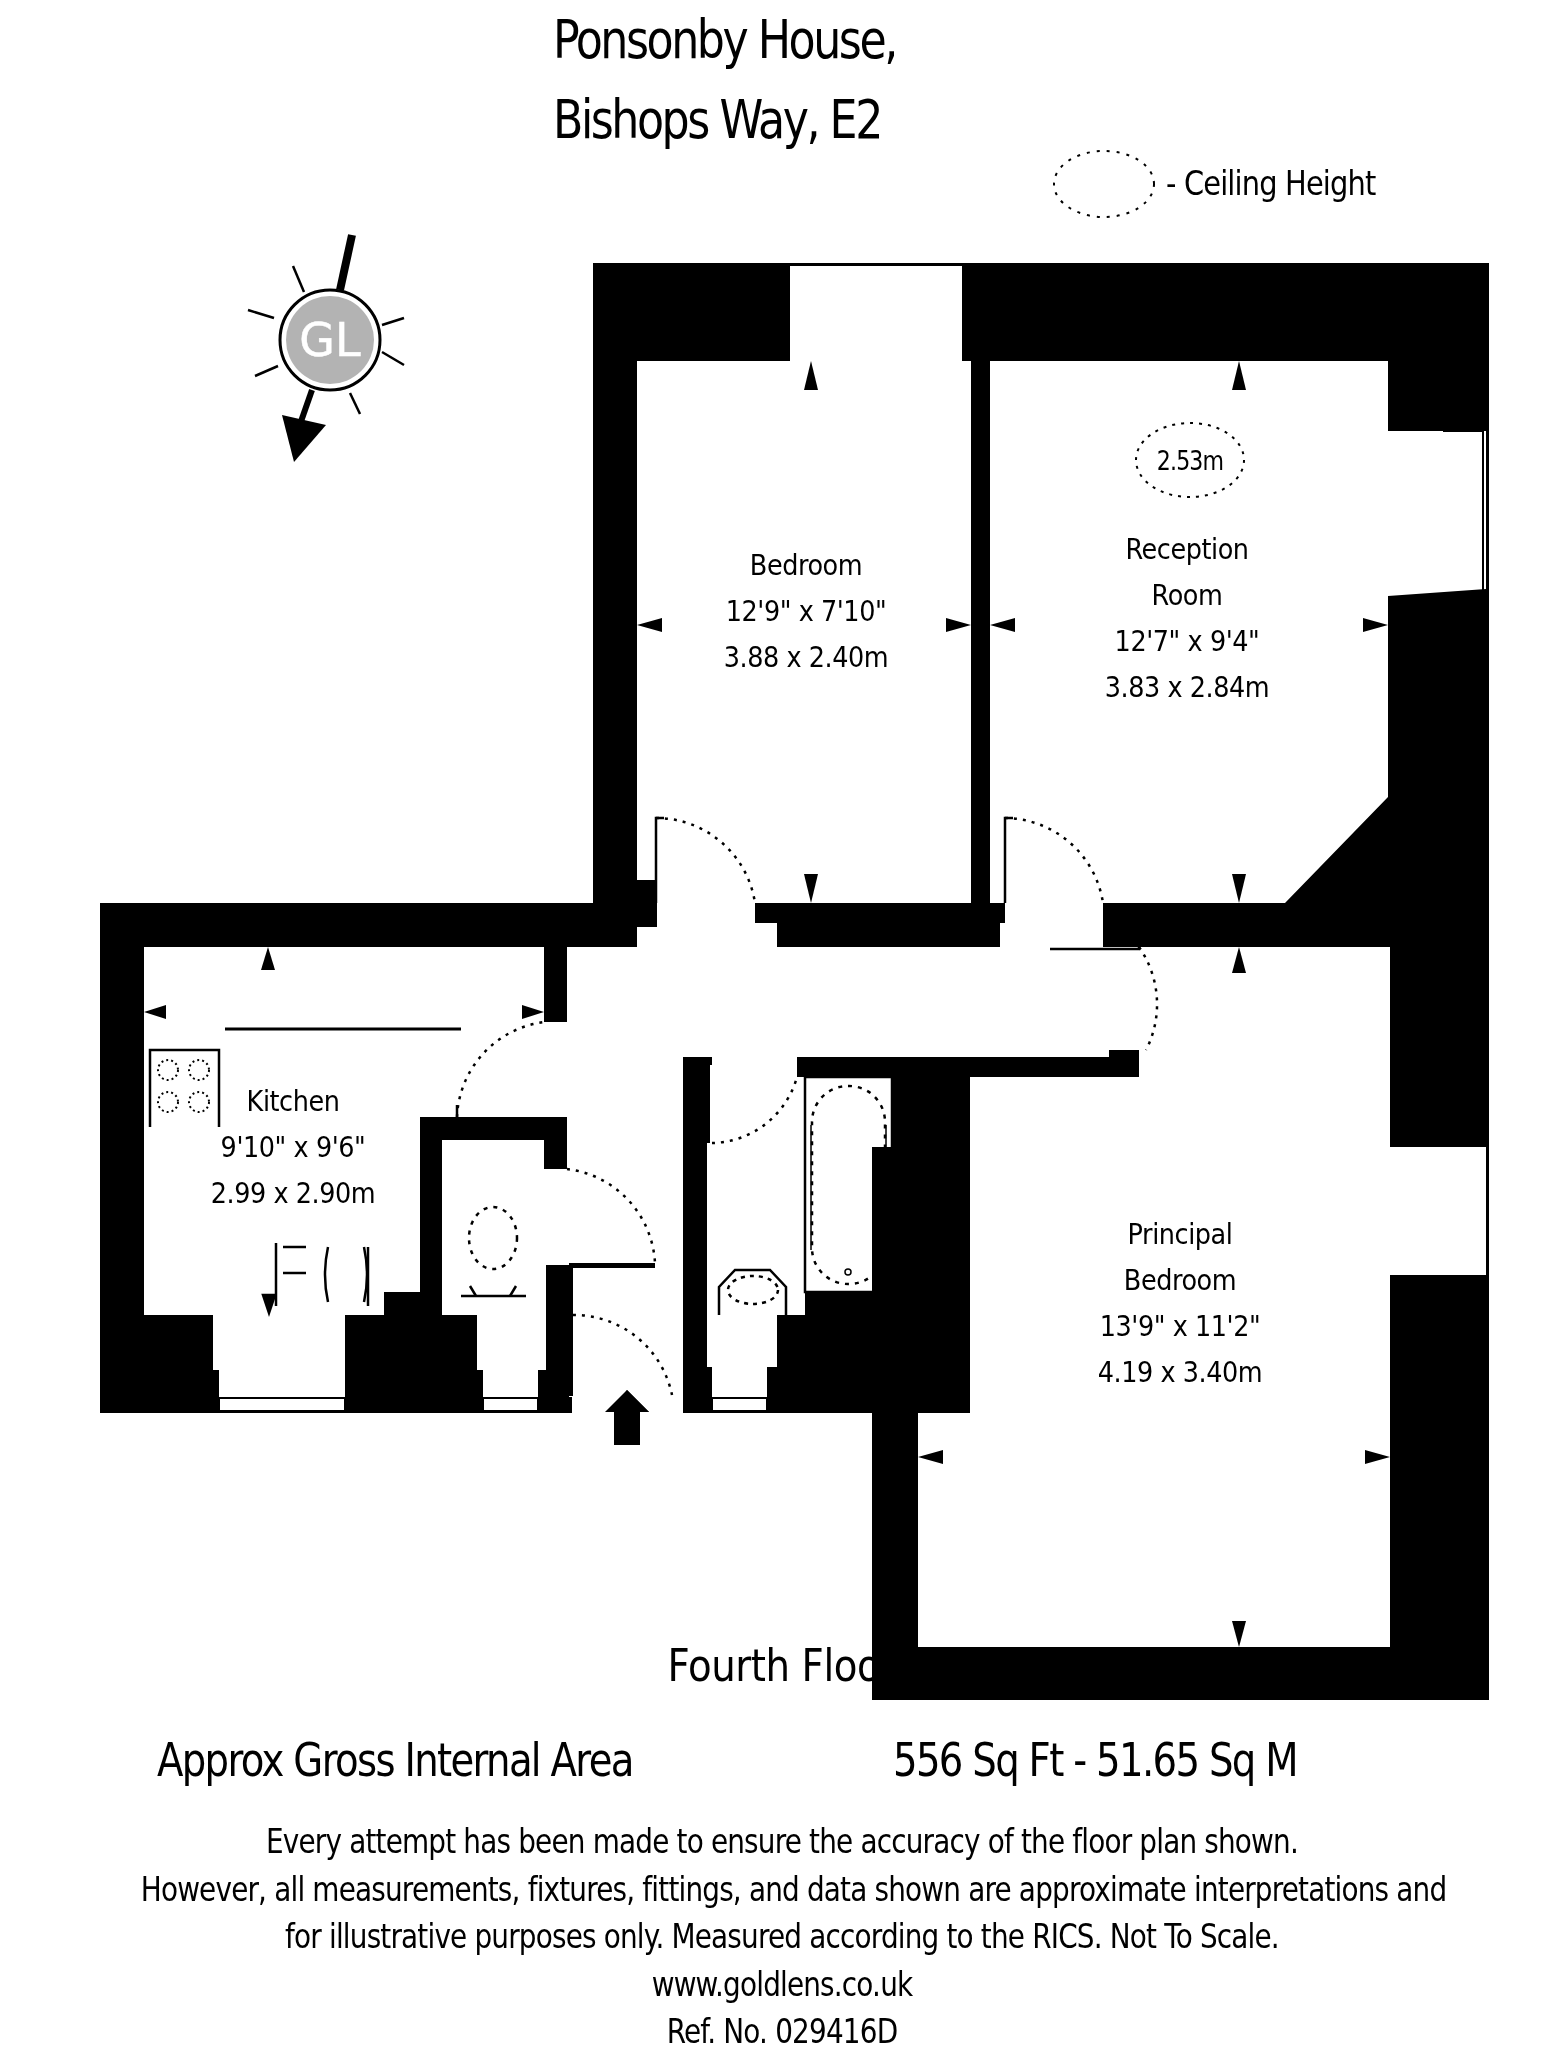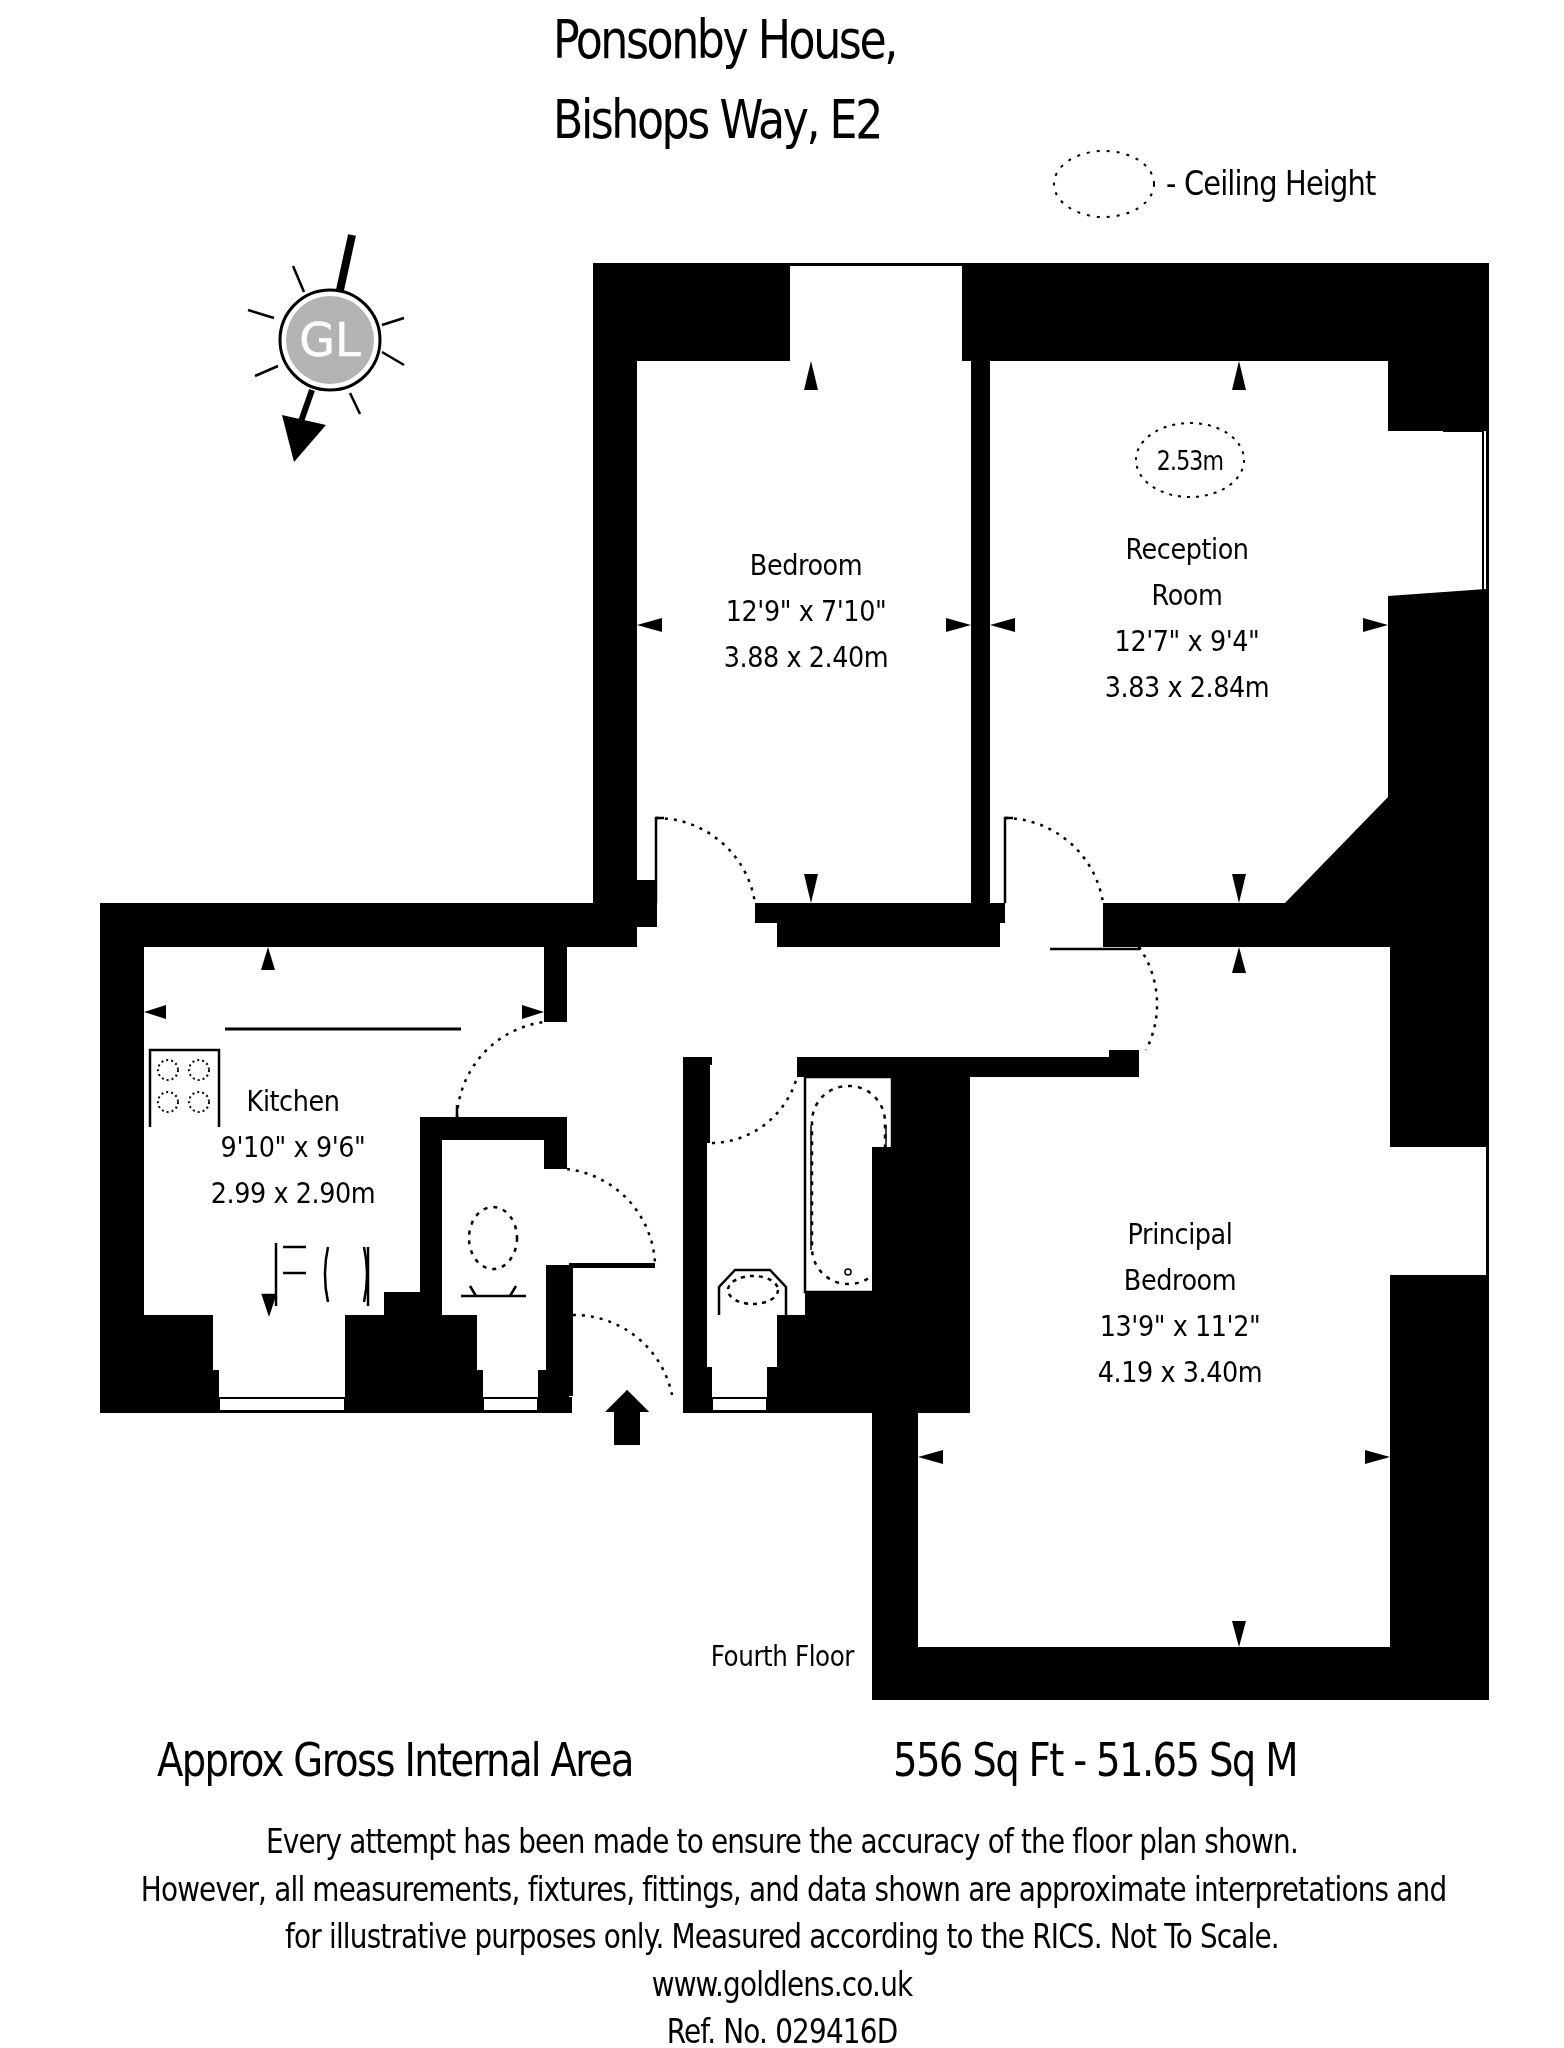--- a/index.html
+++ b/index.html
@@ -8,21 +8,21 @@
   .abs { position: absolute; }
   .title { left: 553px; top: 0px; font-size: 54px; line-height: 80px; letter-spacing: -3px;
            transform: scaleX(0.82); transform-origin: left top; white-space: nowrap; }
   .legend-text { left: 1166px; top: 163px; font-size: 34px; letter-spacing: -1px;
                  transform: scaleX(0.85); transform-origin: left top; white-space: nowrap; }
   .room-label { position: absolute; text-align: center; font-size: 29px; line-height: 46px;
                 white-space: nowrap; transform: translateX(-50%) scaleX(0.88); letter-spacing: -0.5px; }
   .room-label span { display: block; }
   .ceiling-val { position: absolute; font-size: 26px; transform: translate(-50%, -50%) scaleX(0.85);
                  white-space: nowrap; letter-spacing: -1px; }
-  .floor-name { left: 0; width: 1564px; top: 1640px; text-align: center; font-size: 28px; }
+  .floor-name { left: 0; width: 1564px; top: 1640px; text-align: center; font-size: 44px; }
   .floor-name span { display: inline-block; transform: scaleX(0.88); letter-spacing: -0.5px; }
   .area-label { left: 157px; top: 1733px; font-size: 46px; white-space: nowrap; letter-spacing: -2px;
                 transform: scaleX(0.84); transform-origin: left top; }
   .area-value { left: 893px; top: 1733px; font-size: 46px; white-space: nowrap; letter-spacing: -2px;
                 transform: scaleX(0.84); transform-origin: left top; }
   .disclaimer { left: 0; width: 1564px; top: 1818px; text-align: center; font-size: 34px;
                 line-height: 47.5px; }
   .disclaimer span { display: block; transform: scaleX(0.82); letter-spacing: -1px; white-space: nowrap; }
   svg.plan { position: absolute; left: 0; top: 0; }
 </style>

